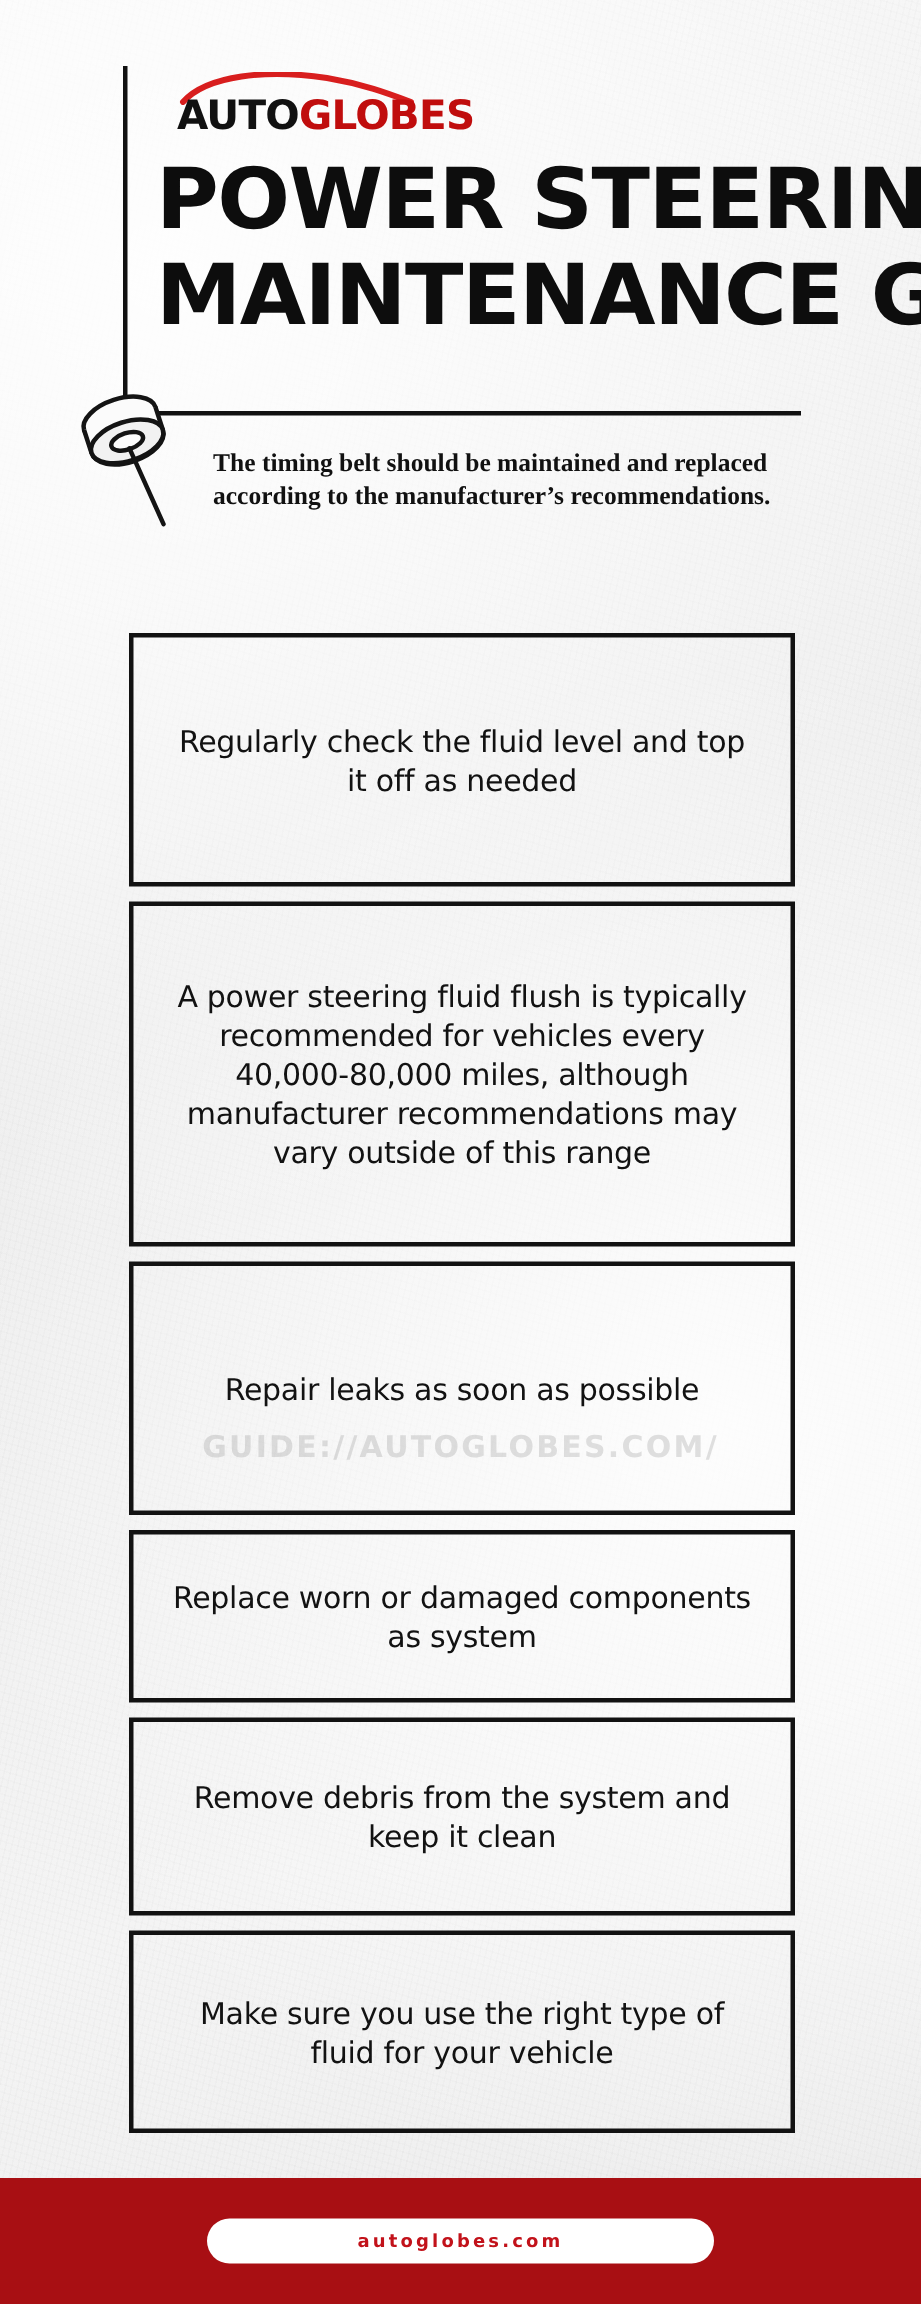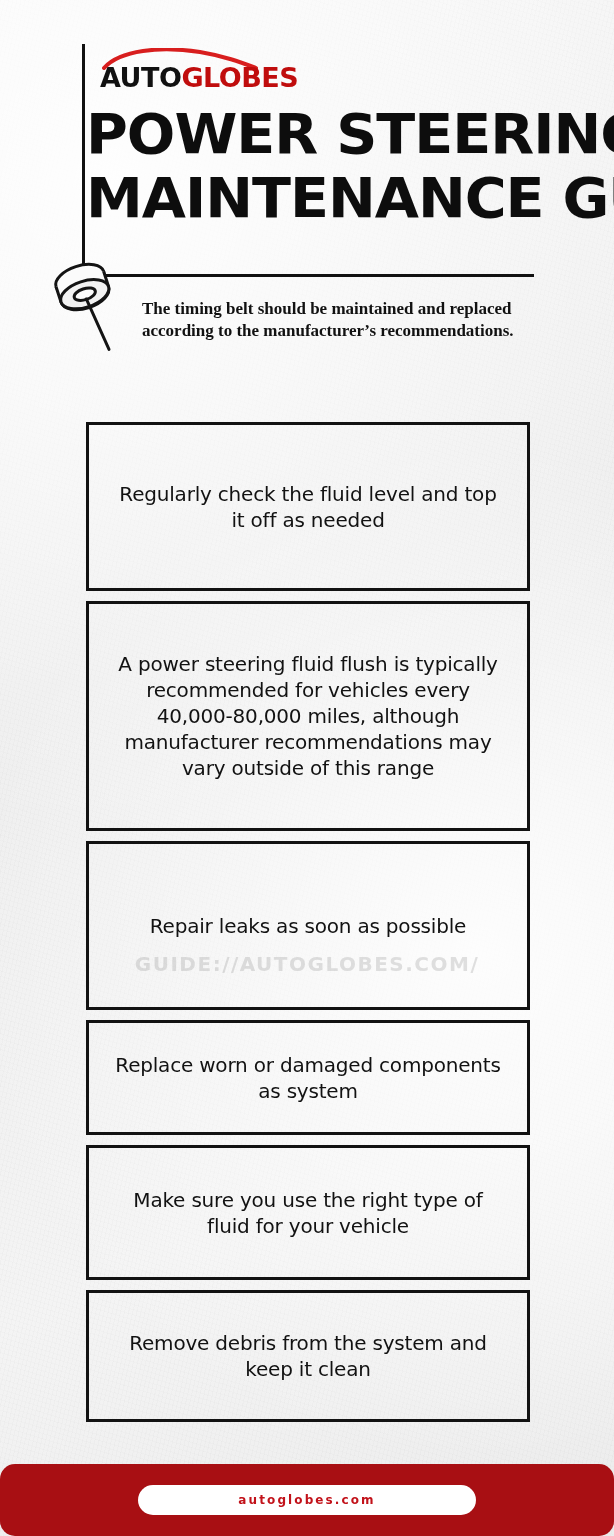--- a/index.html
+++ b/index.html
@@ -21,21 +21,21 @@
       radial-gradient(circle at 18% 12%, rgba(255,255,255,0.9) 0%, rgba(240,240,240,0) 45%),
       radial-gradient(circle at 78% 62%, rgba(255,255,255,0.85) 0%, rgba(238,238,238,0) 48%),
       repeating-linear-gradient(103deg, rgba(0,0,0,0.014) 0px, rgba(0,0,0,0.014) 1px, rgba(255,255,255,0) 1px, rgba(255,255,255,0) 4px),
       repeating-linear-gradient(17deg, rgba(0,0,0,0.012) 0px, rgba(0,0,0,0.012) 1px, rgba(255,255,255,0) 1px, rgba(255,255,255,0) 5px),
       linear-gradient(160deg, #f7f7f7 0%, #eeeeee 40%, #f4f4f4 75%, #ececec 100%);
   }
 
   
   .header {
     position: absolute;
-    left: 70px;
+    left: 88px;
     top: 44px;
     width: 452px;
   }
   .header-rule-v {
     position: absolute;
     left: 82px;
     top: 44px;
     width: 3px;
     height: 232px;
     background: #111;
@@ -146,26 +146,25 @@
     color: #121212;
     letter-spacing: -0.2px;
   }
 
   
   .footer {
     position: absolute;
     left: 0;
     bottom: 0;
     width: 614px;
-    height: 72px;
+    height: 84px;
     background: #a80f13;
     display: flex;
     align-items: center;
     justify-content: center;
-    border-radius: 15px;
   }
   .footer-pill {
     background: #ffffff;
     border-radius: 18px;
     height: 30px;
     width: 338px;
     display: flex;
     align-items: center;
     justify-content: center;
   }
@@ -218,25 +217,25 @@
     </div>
     <div class="tip-box" style="height:230px">
       <div class="tip-text">A power steering fluid flush is typically recommended for vehicles every 40,000-80,000 miles, although manufacturer recommendations may vary outside of this range</div>
     </div>
     <div class="tip-box" style="height:169px">
       <div class="tip-text">Repair leaks as soon as possible</div>
     </div>
     <div class="tip-box" style="height:115px">
       <div class="tip-text">Replace worn or damaged components as system</div>
     </div>
+    <div class="tip-box" style="height:132px">
+      <div class="tip-text">Remove debris from the system and keep it clean</div>
+    </div>
     <div class="tip-box" style="height:135px">
       <div class="tip-text">Make sure you use the right type of fluid for your vehicle</div>
-    </div>
-    <div class="tip-box" style="height:132px">
-      <div class="tip-text">Remove debris from the system and keep it clean</div>
     </div>
   </div>
 
   <div class="footer">
     <div class="footer-pill">
       <span class="footer-url">autoglobes.com</span>
     </div>
   </div>
 
 </div>

